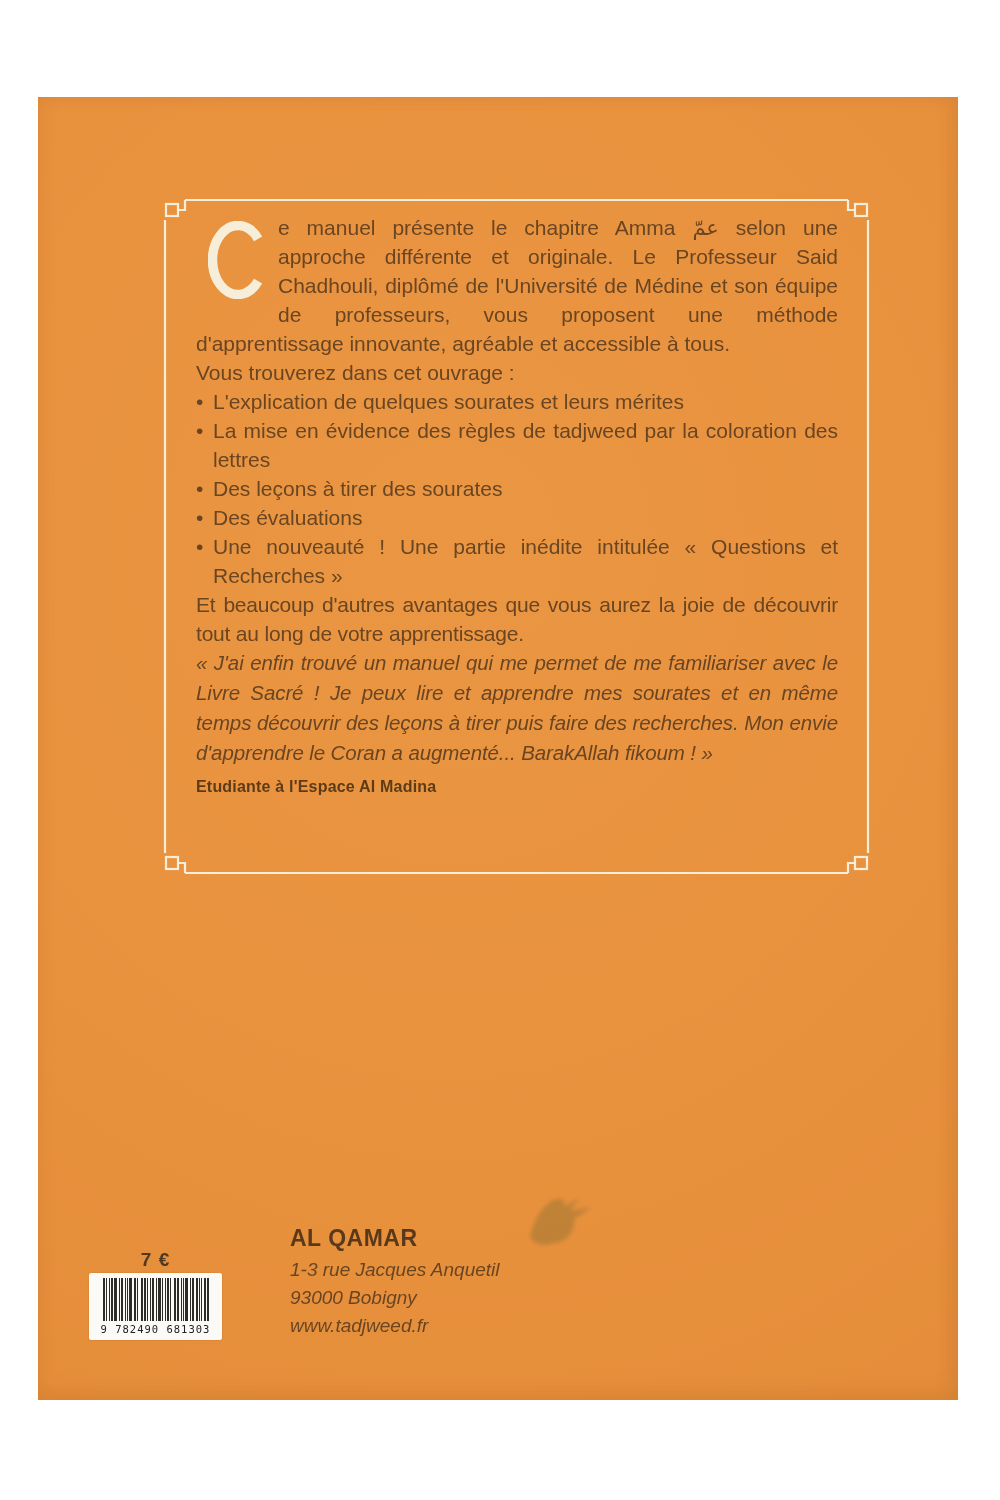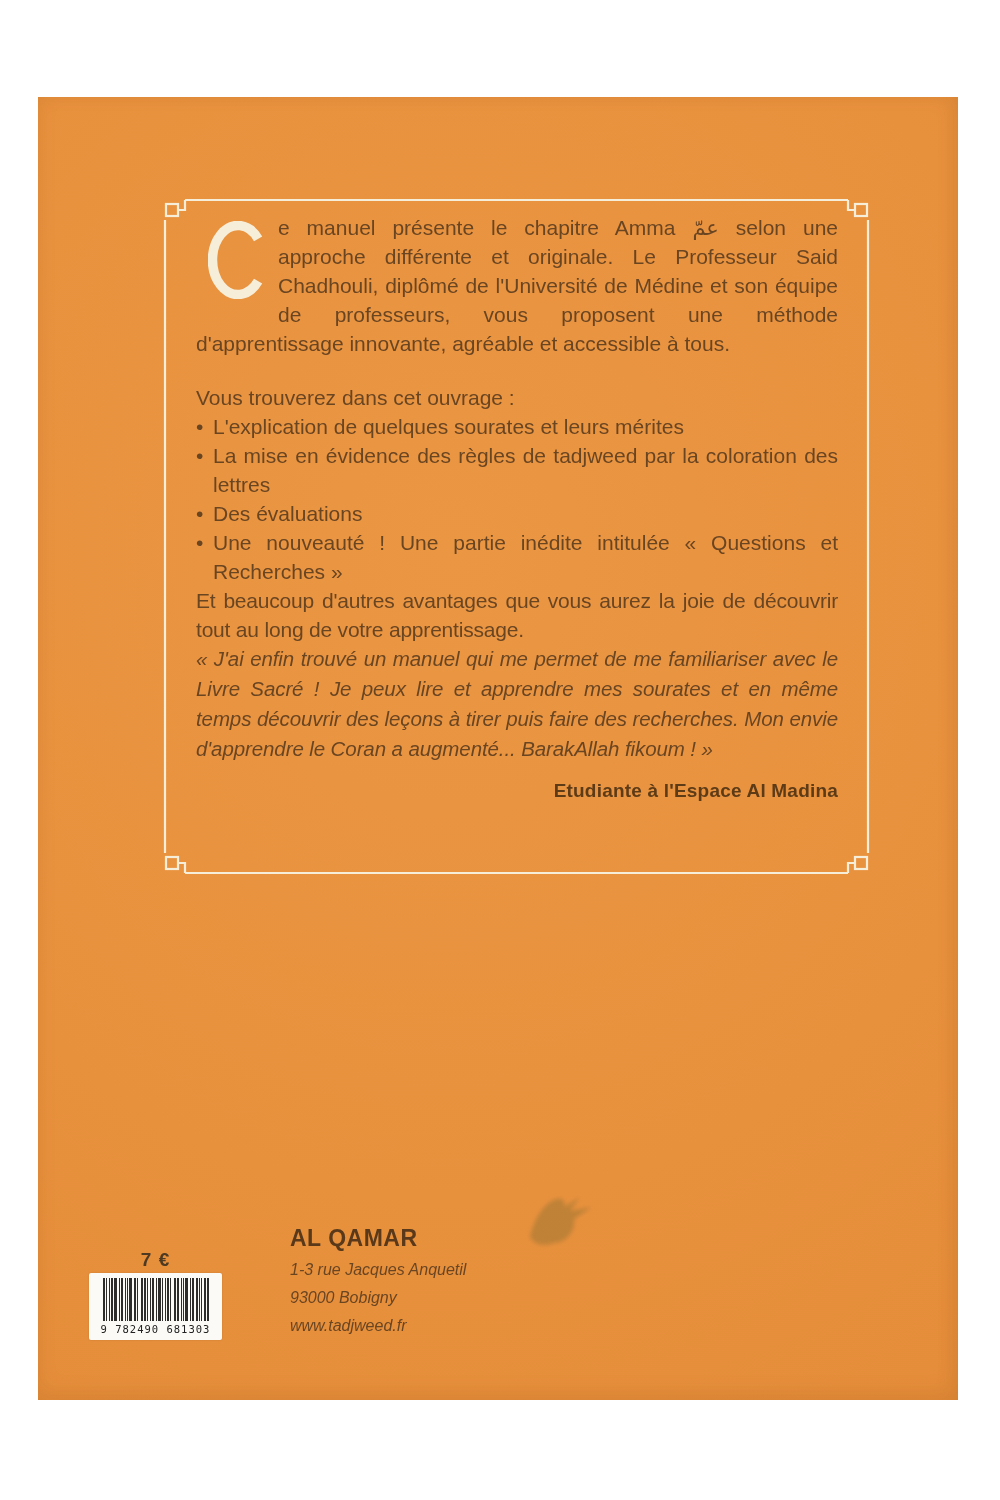--- a/index.html
+++ b/index.html
@@ -28,51 +28,51 @@
     position:absolute; left:32px; top:14px; width:642px;
     color:#6a4522; font-size:21px; line-height:29px;
   }
   .intro { text-align:justify; }
   .dropcap-box {
     float:left; width:82px; height:88px; position:relative;
   }
   .dropcap-box svg { position:absolute; left:12px; top:8px; }
   .dropcap-hidden { position:absolute; opacity:0; font-size:10px; }
 
-  .list-block { margin-top:25px; }
+  .list-block { }
   ul.features { list-style:none; }
   ul.features li { position:relative; padding-left:17px; text-align:justify; }
   ul.features li::before {
     content:"\2022"; position:absolute; left:0; top:0;
   }
   .outro { text-align:justify; letter-spacing:-0.2px; }
 
   .quote {
     font-style:italic; font-size:20.5px; line-height:30px;
     text-align:justify; letter-spacing:-0.1px;
   }
   .attribution {
-    margin-top:12px; text-align:right; font-weight:bold; font-size:19px;
+    margin-top:4px; text-align:left; font-weight:bold; font-size:16px;
     color:#5d3b17; letter-spacing:0.2px;
   }
 
   
   .publisher {
     position:absolute; left:252px; top:1128px; width:440px; 
     color:#6a4522;
   }
   .logo-mark {
     position:absolute; left:228px; top:-34px; width:86px; height:64px;
     opacity:.38; filter:blur(2px);
   }
   .publisher-name {
     font-weight:bold; font-size:23px; color:#59391a; letter-spacing:0.5px;
     margin-bottom:4px; position:relative;
   }
-  .publisher-address { font-style:italic; font-size:16px; line-height:28px; }
+  .publisher-address { font-style:italic; font-size:19px; line-height:28px; }
 
   
   .price {
     position:absolute; left:51px; top:1152px; width:133px; text-align:center;
     font-size:19px; font-weight:bold; color:#4e3a22; letter-spacing:1px;
   }
   .barcode {
     position:absolute; left:51px; top:1176px; width:133px; height:67px;
     background:#fbfaf7; border-radius:2px; box-shadow:0 0 2px rgba(0,0,0,.15);
     padding:5px 6px 15px 6px;
@@ -119,20 +119,21 @@
           </svg>
           <span class="dropcap-hidden">C</span>
         </span><span>e manuel présente le chapitre Amma عمّ selon une approche différente et originale. Le Professeur Said Chadhouli, diplômé de l'Université de Médine et son équipe de professeurs, vous proposent une méthode d'apprentissage innovante, agréable et accessible à tous.</span>
       </p>
 
       <div class="list-block">
         <div>Vous trouverez dans cet ouvrage :</div>
         <ul class="features" id="features-list">
             <li>L'explication de quelques sourates et leurs mérites</li>
             <li>La mise en évidence des règles de tadjweed par la coloration des lettres</li>
+            <li>Des leçons à tirer des sourates</li>
             <li>Des évaluations</li>
             <li>Une nouveauté ! Une partie inédite intitulée « Questions et Recherches »</li>
           </ul>
         <div class="outro">Et beaucoup d'autres avantages que vous aurez la joie de découvrir tout au long de votre apprentissage.</div>
       </div>
 
       <p class="quote">« J'ai enfin trouvé un manuel qui me permet de me familiariser avec le Livre Sacré ! Je peux lire et apprendre mes sourates et en même temps découvrir des leçons à tirer puis faire des recherches. Mon envie d'apprendre le Coran a augmenté... BarakAllah fikoum ! »</p>
       <div class="attribution">Etudiante à l'Espace Al Madina</div>
     </div>
   </div>

